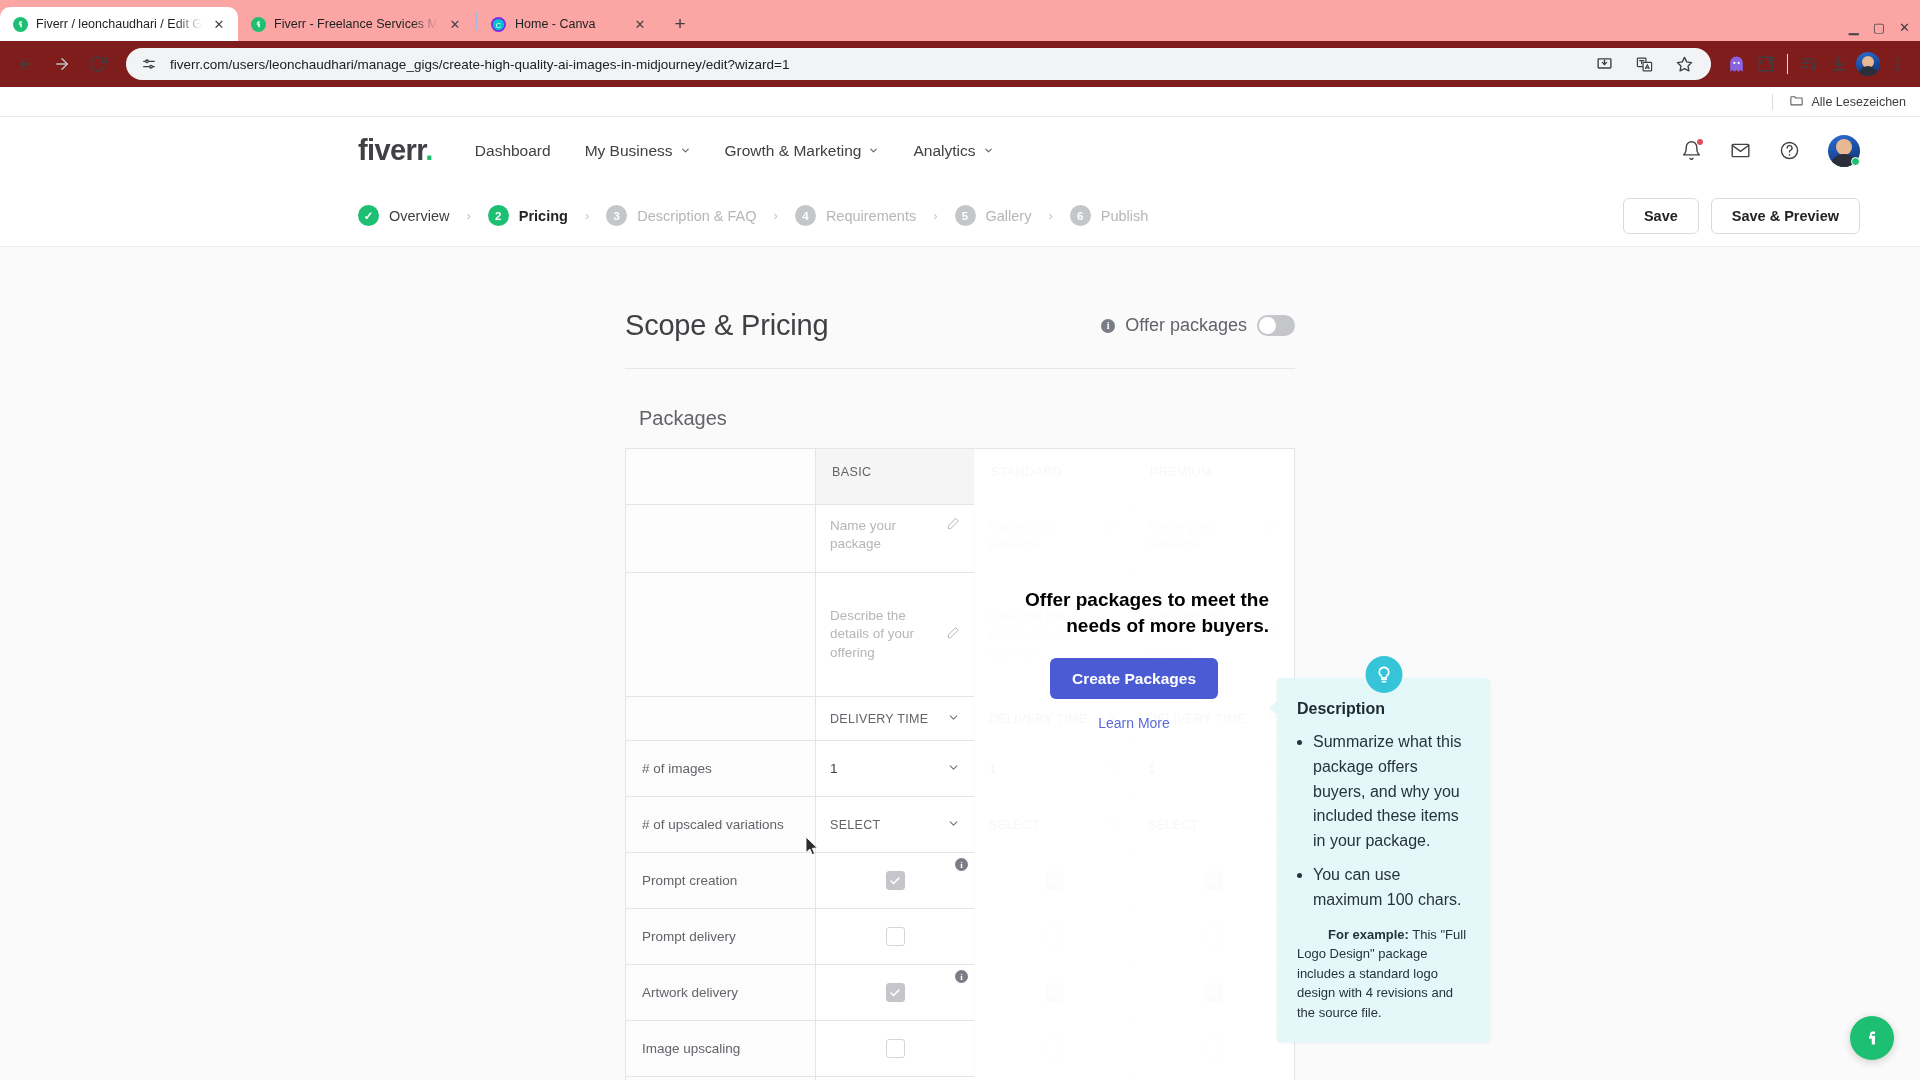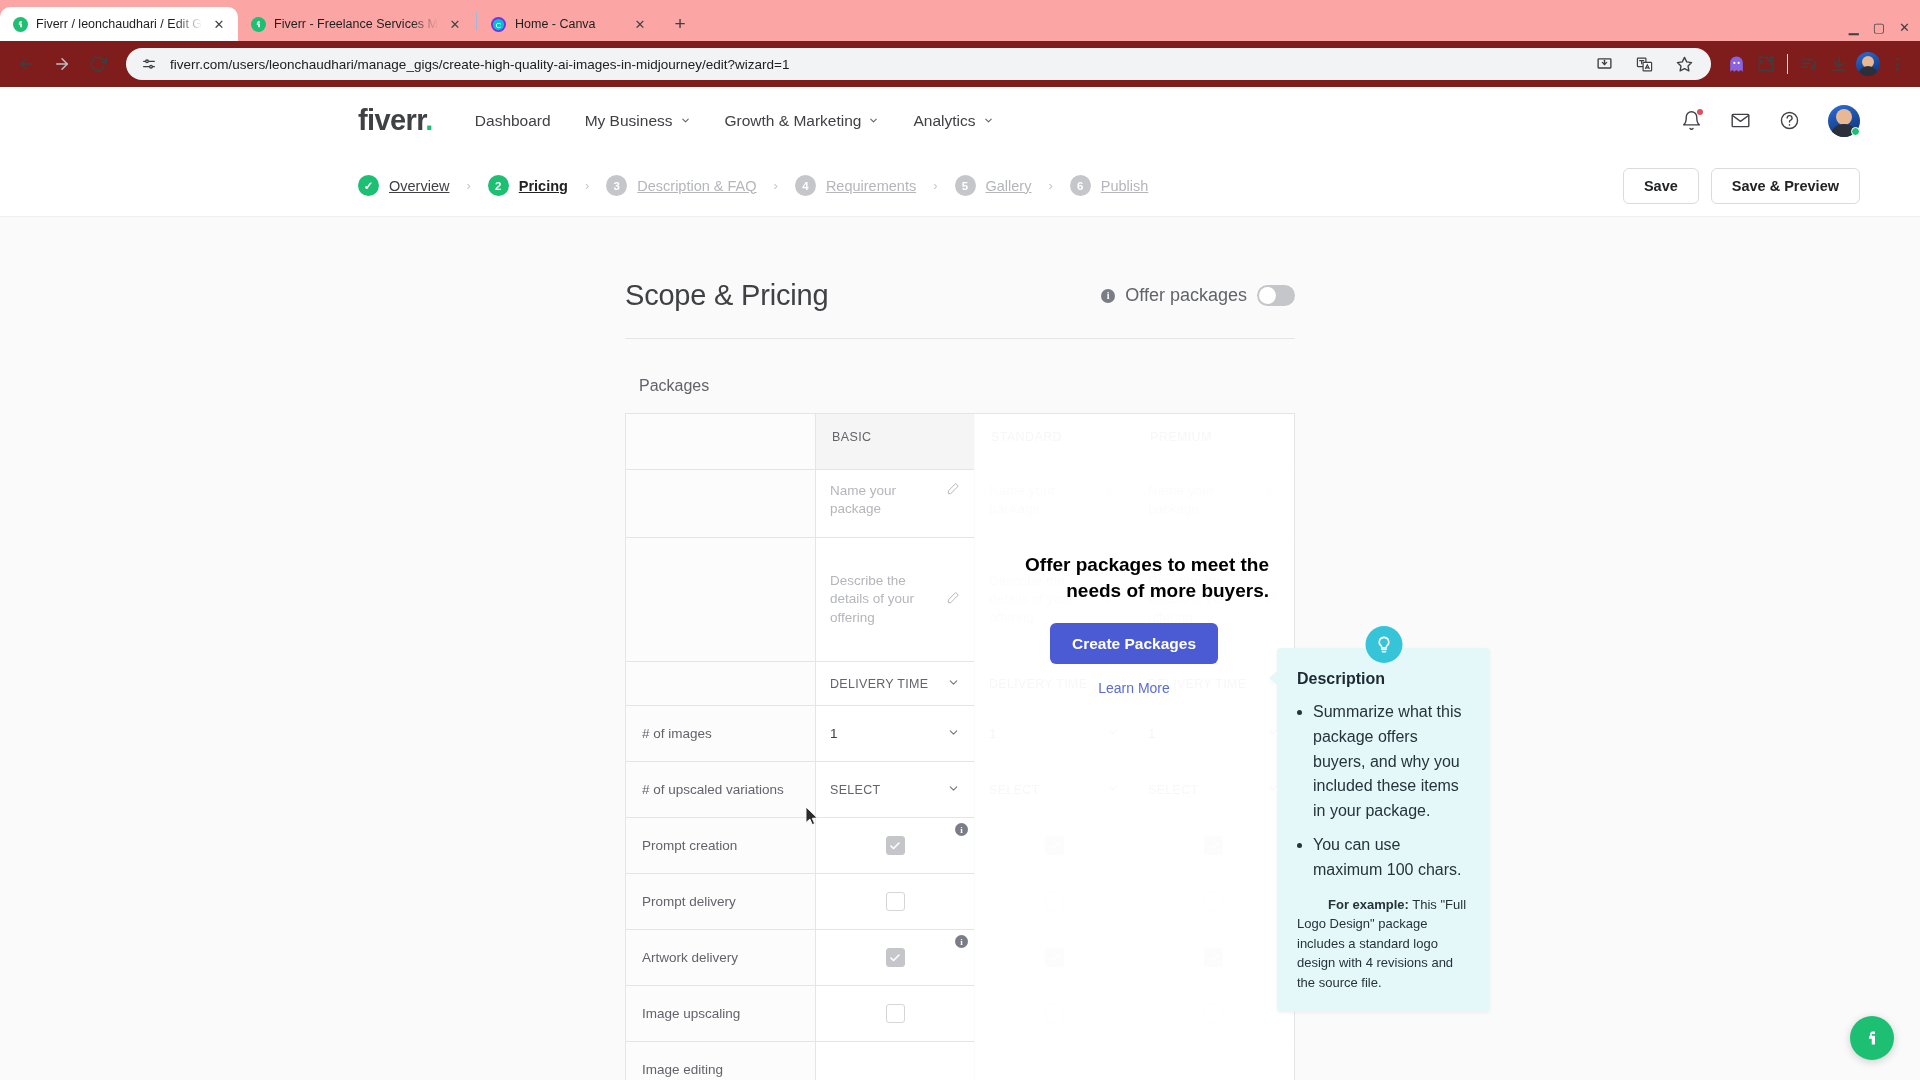--- a/index.html
+++ b/index.html
@@ -188,21 +188,21 @@
   .steps { display: flex; align-items: center; gap: 0; }
   .step { display: flex; align-items: center; gap: 10px; }
   .step-badge {
     width: 21px; height: 21px; border-radius: 50%;
     display: flex; align-items: center; justify-content: center;
     font-size: 11.5px; font-weight: 600; color: #fff; flex:0 0 21px;
   }
   .step-badge.done { background: #1dbf73; }
   .step-badge.current { background: #1dbf73; }
   .step-badge.todo { background: #c5c6c9; }
-  .step-label { font-size: 14.5px; text-decoration: underline; }
+  .step-label { font-size: 14.5px; }
   .step-label.done { color: #404145; }
   .step-label.current { color: #222325; font-weight: 700; }
   .step-label.todo { color: #b5b6ba; }
   .step-arrow { color: #c5c6c9; font-size: 13px; margin: 0 17px; }
   .wizard-actions { margin-left: auto; display: flex; gap: 12px; }
   .btn-outline {
     height: 36px; padding: 0 20px; border-radius: 6px;
     border: 1px solid #dadbdd; background: #fff;
     font-size: 14.5px; color: #222325; font-weight: 600;
     display: flex; align-items: center; justify-content: center;
@@ -232,21 +232,21 @@
   .toggle {
     width: 38px; height: 21px; border-radius: 11px;
     background: #c5c6c9; position: relative;
   }
   .toggle-knob {
     position: absolute; left: 2px; top: 2px;
     width: 17px; height: 17px; border-radius: 50%; background: #fff;
   }
   .hr { height: 1px; background: #e4e5e7; }
 
-  .packages-title { font-size: 16px; color: #62646a; margin: 38px 0 18px 14px; }
+  .packages-title { font-size: 20px; color: #62646a; margin: 38px 0 18px 14px; }
 
   .table-wrap { position: relative; }
   .pkg-table {
     border: 1px solid #e4e5e7;
     background: #fff;
     display: grid;
     grid-template-columns: 190px 159px 159px 159px;
     font-size: 13.5px;
   }
   .cell { border-right: 1px solid #e4e5e7; border-bottom: 1px solid #e4e5e7; }
@@ -501,20 +501,31 @@
     <div class="avatar-sm"></div>
     <div class="tb-icon">
       <svg width="17" height="17" viewBox="0 0 24 24" fill="currentColor">
           <circle cx="12" cy="5" r="1.9"></circle>
           <circle cx="12" cy="12" r="1.9"></circle>
           <circle cx="12" cy="19" r="1.9"></circle>
         </svg>
     </div>
   </div>
 
+  <div class="bookmarkbar">
+    <span class="bm-sep"></span>
+    <div class="bm-item">
+      <span>
+        <svg width="15" height="15" viewBox="0 0 24 24" fill="none" stroke="#5f6368" stroke-width="1.8" stroke-linejoin="round">
+            <path d="M3 7a1 1 0 0 1 1-1h5l2 2h9a1 1 0 0 1 1 1v9a1 1 0 0 1-1 1H4a1 1 0 0 1-1-1z"></path>
+          </svg>
+      </span>
+      <span>Alle Lesezeichen</span>
+    </div>
+  </div>
 
   <div class="page">
 
     <div class="fiverr-header">
       <div class="fiverr-logo">
         <span>fiverr</span><span class="dot">.</span>
       </div>
       <div class="nav-links">
         <div class="nav-link">
           <span>Dashboard</span>

